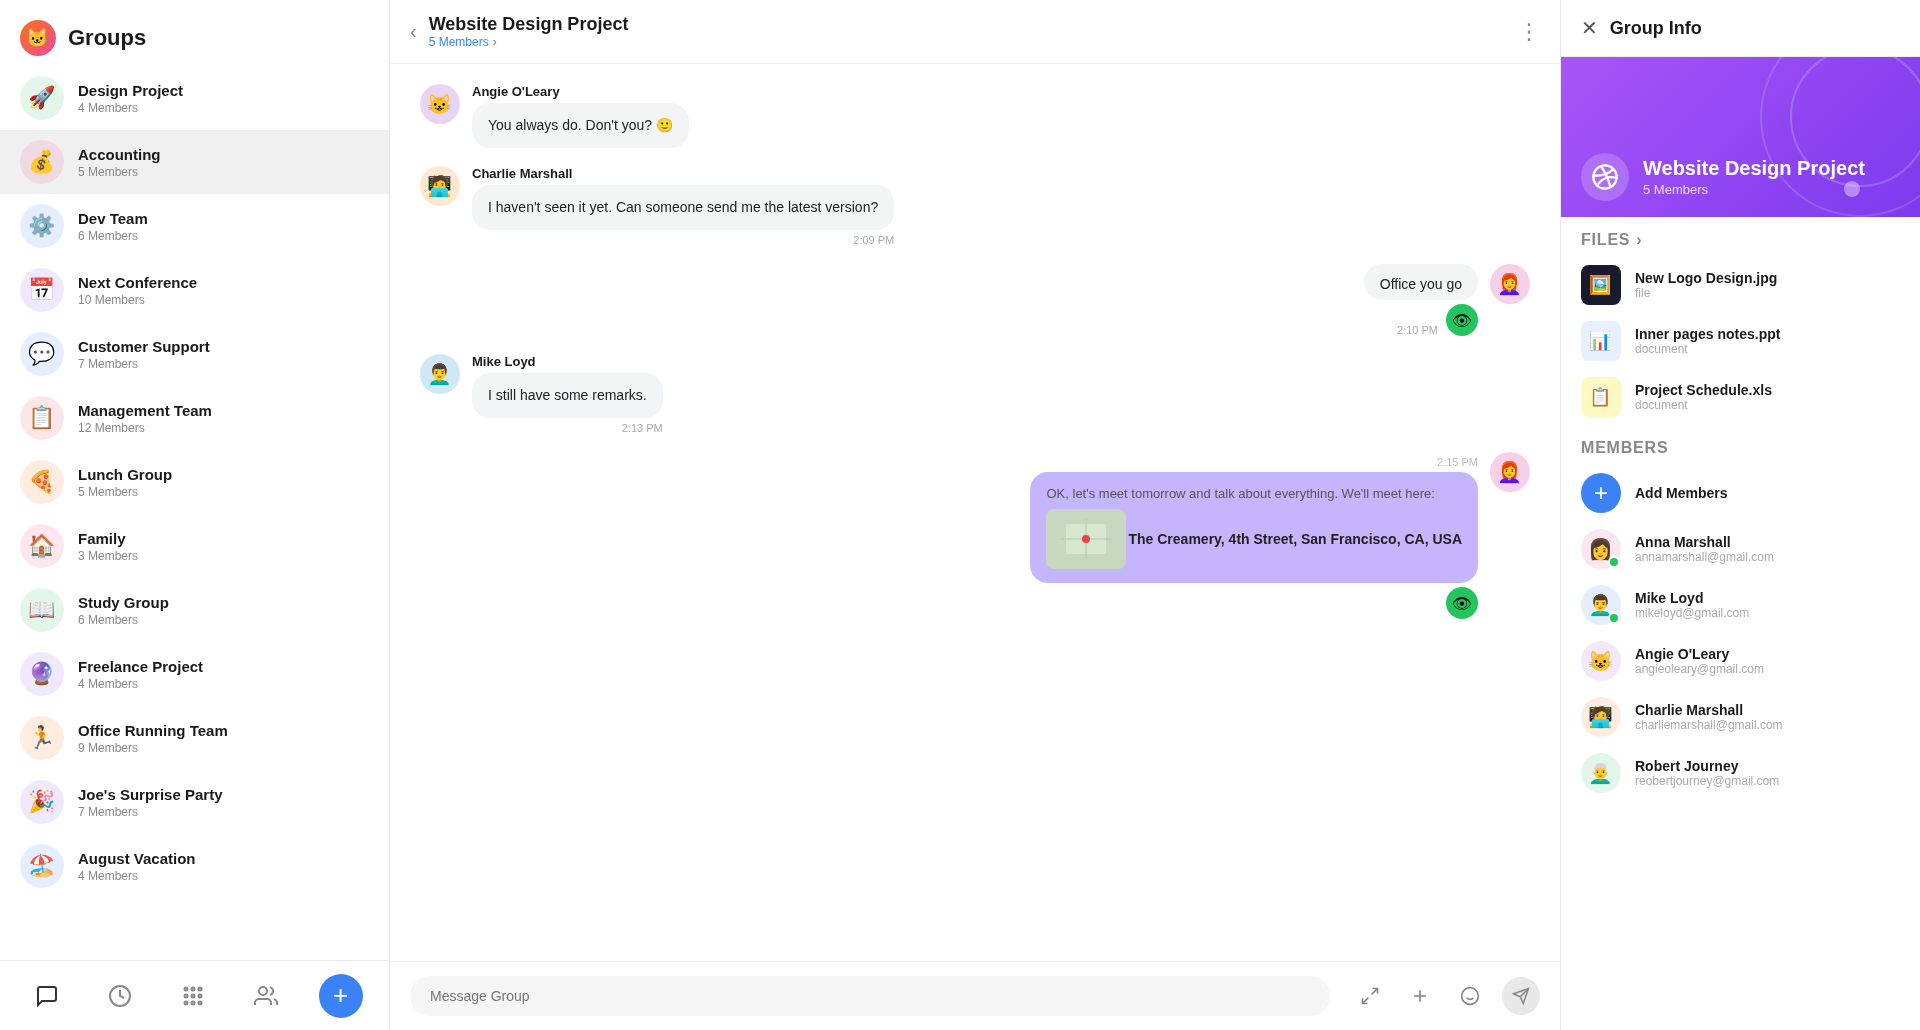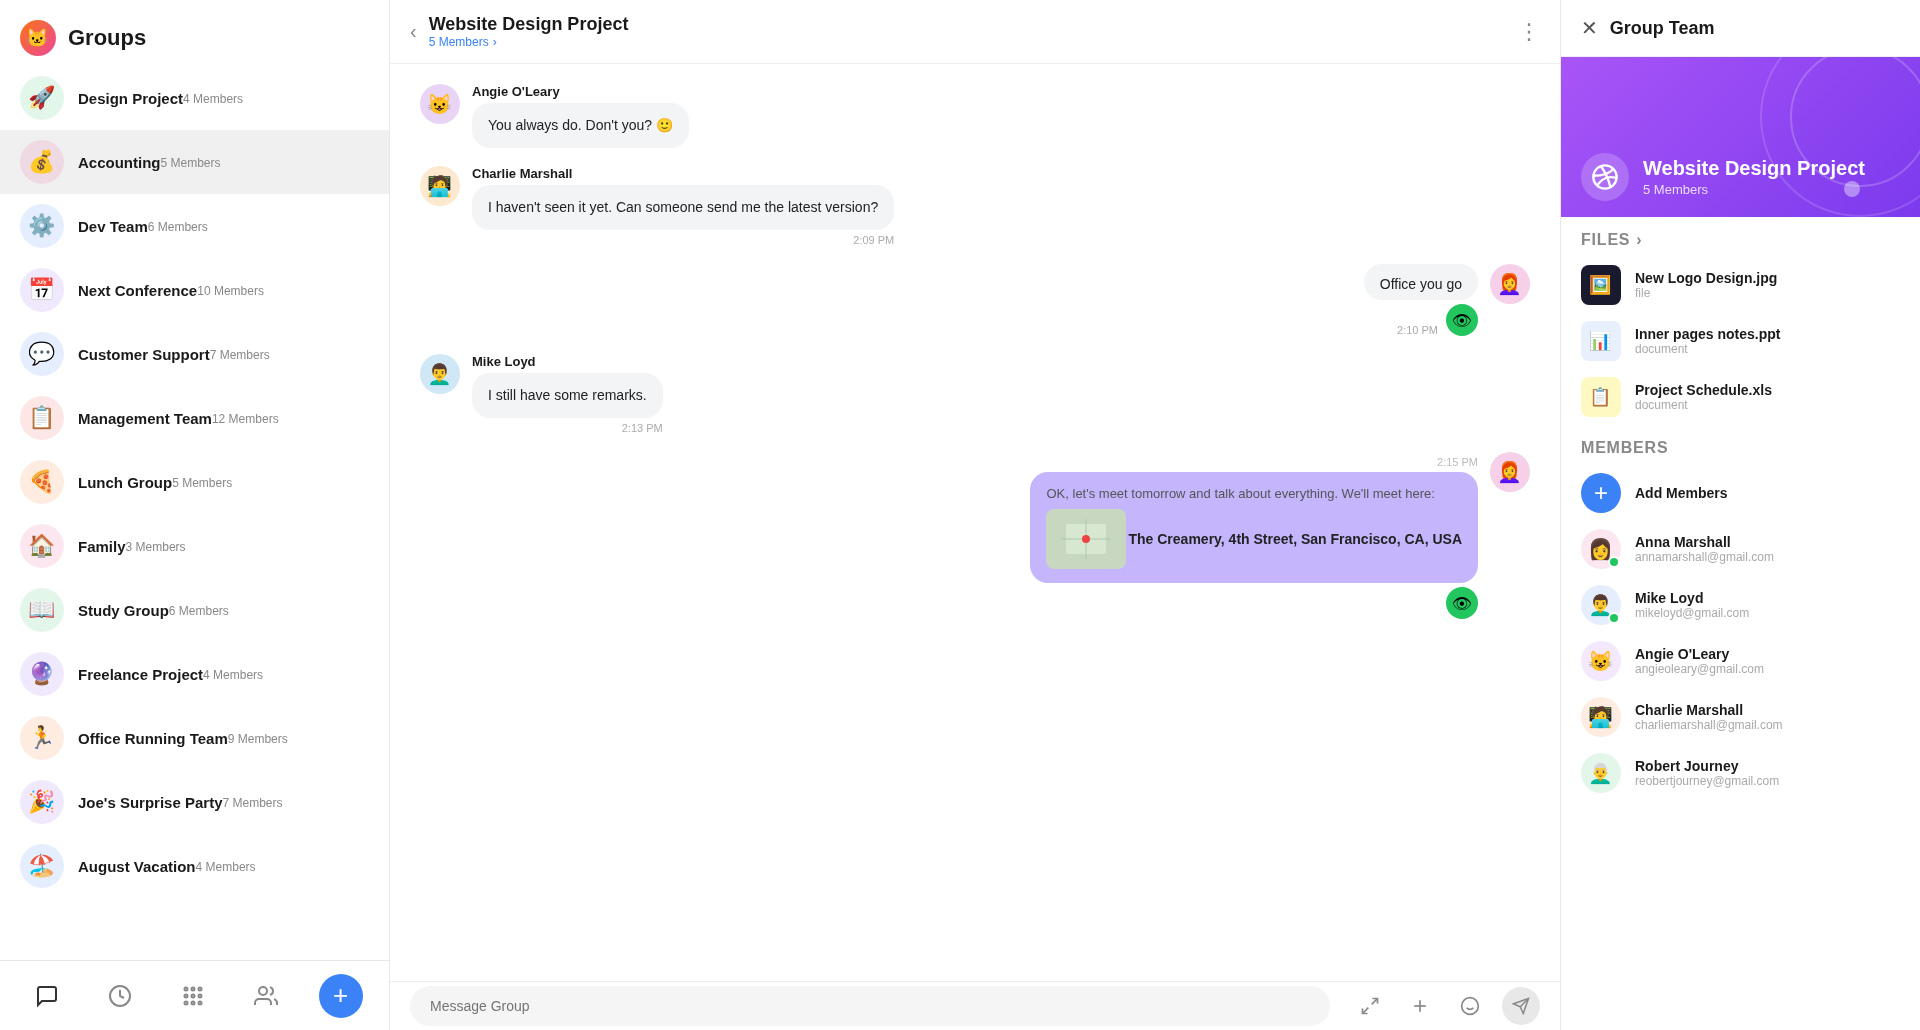--- a/index.html
+++ b/index.html
@@ -50,21 +50,21 @@
       cursor: pointer;
       transition: background 0.15s;
     }
     .group-item.active { background: #f0f0f0; }
     .group-icon {
       width: 44px; height: 44px; border-radius: 50%;
       display: flex; align-items: center; justify-content: center;
       font-size: 20px;
       flex-shrink: 0;
     }
-    .group-info { display: flex; flex-direction: row; }
+    .group-info { display: flex; flex-direction: column; }
     .group-name { font-size: 15px; font-weight: 600; color: #1a1a1a; }
     .group-members { font-size: 12px; color: #888; margin-top: 2px; }
 
     
     .bottom-nav {
       height: 70px;
       border-top: 1px solid #e8e8e8;
       display: flex;
       align-items: center;
       justify-content: space-around;
@@ -185,21 +185,21 @@
 
     .eye-icon {
       width: 32px; height: 32px; border-radius: 50%;
       background: #22c55e;
       display: flex; align-items: center; justify-content: center;
       font-size: 16px; align-self: flex-end; cursor: pointer;
     }
 
     
     .chat-input-row {
-      padding: 4px 20px;
+      padding: 14px 20px;
       border-top: 1px solid #eee;
       display: flex;
       align-items: center;
       gap: 22px;
     }
     .chat-input {
       flex: 1;
       background: #f5f5f5;
       border: none;
       border-radius: 24px;
@@ -596,21 +596,21 @@
             <polygon points="22 2 15 22 11 13 2 9 22 2"></polygon>
           </svg>
       </button>
     </div>
   </div>
 </div>
 
 <div class="right-panel">
   <div class="group-info-header">
     <button class="close-btn">✕</button>
-    <span class="group-info-title">Group Team</span>
+    <span class="group-info-title">Group Info</span>
   </div>
 
   <div class="group-banner">
 
     <div style="position:absolute;top:-40px;right:-40px;width:200px;height:200px;border-radius:50%;border:2px solid rgba(255,255,255,0.15);"></div>
     <div style="position:absolute;top:-10px;right:-10px;width:140px;height:140px;border-radius:50%;border:2px solid rgba(255,255,255,0.2);"></div>
     <div style="position:absolute;bottom:20px;right:60px;width:16px;height:16px;border-radius:50%;background:rgba(255,255,255,0.4);"></div>
     <div class="banner-content">
       <div class="banner-icon">
         <svg width="28" height="28" viewBox="0 0 24 24" fill="none" stroke="white" stroke-width="2">

